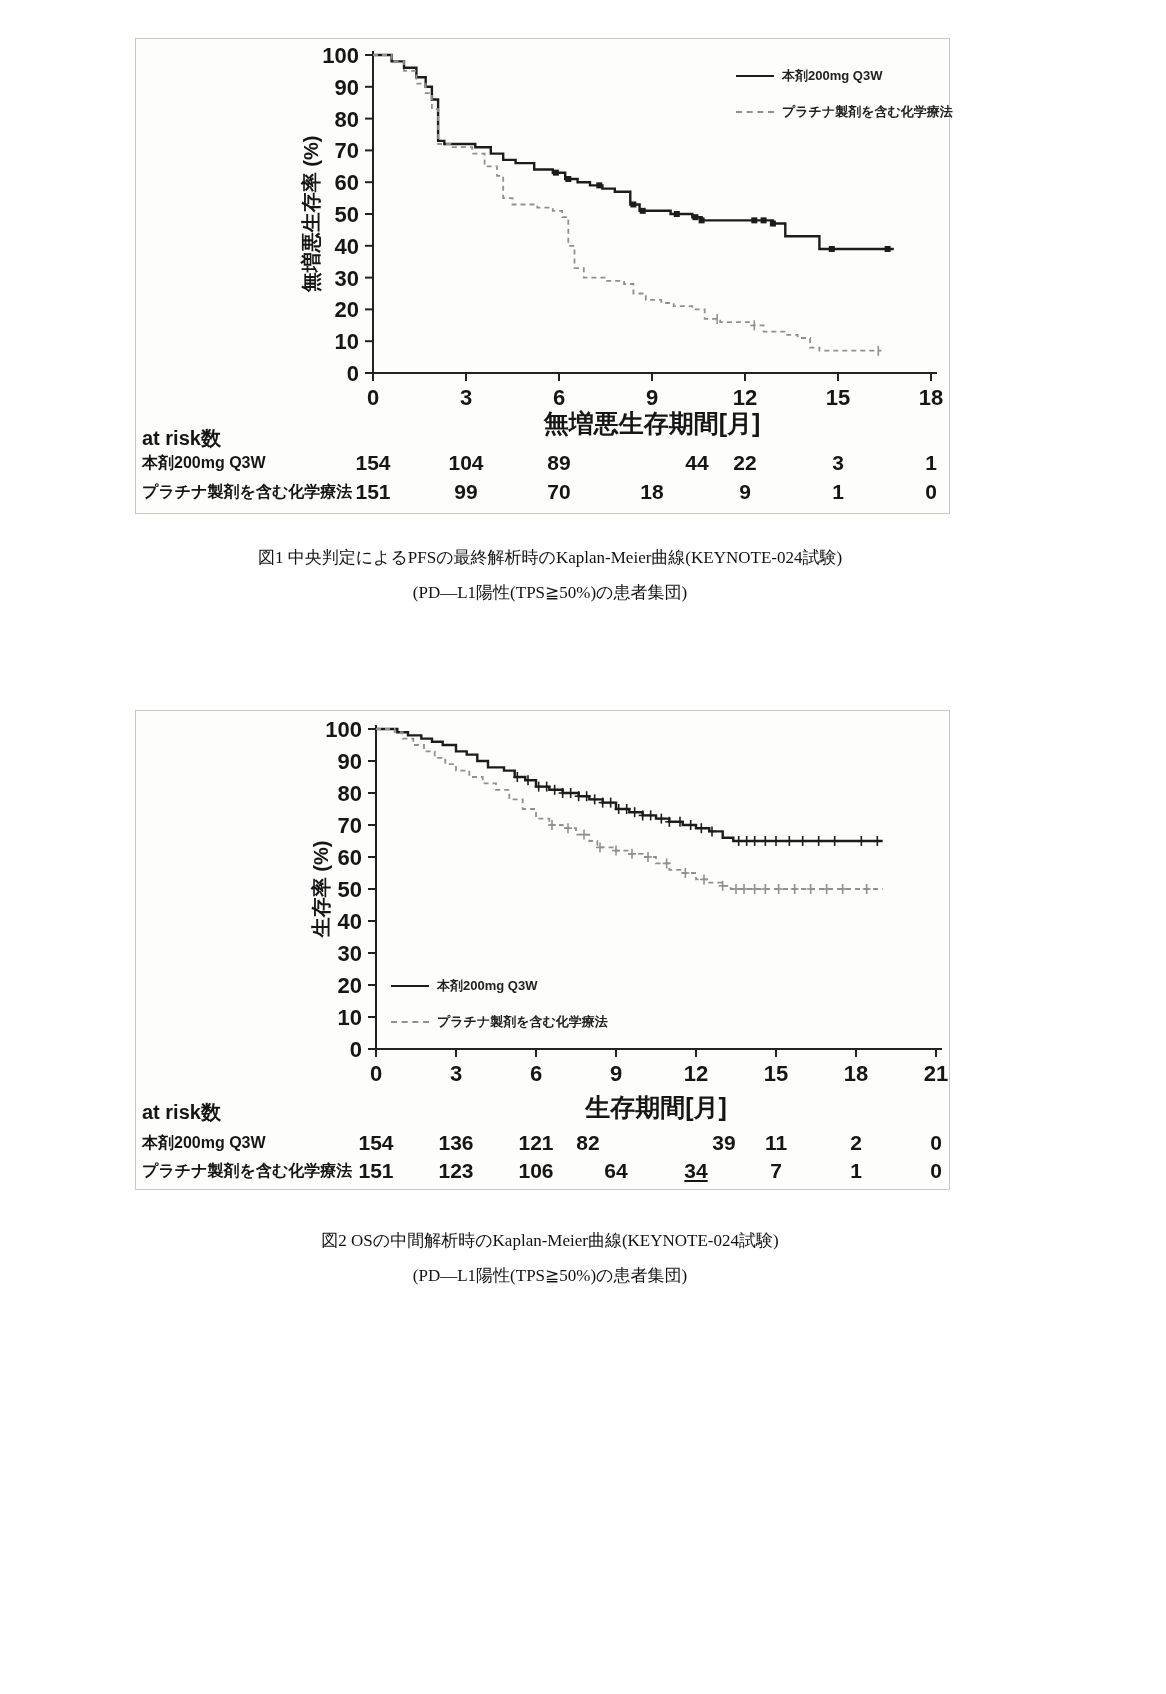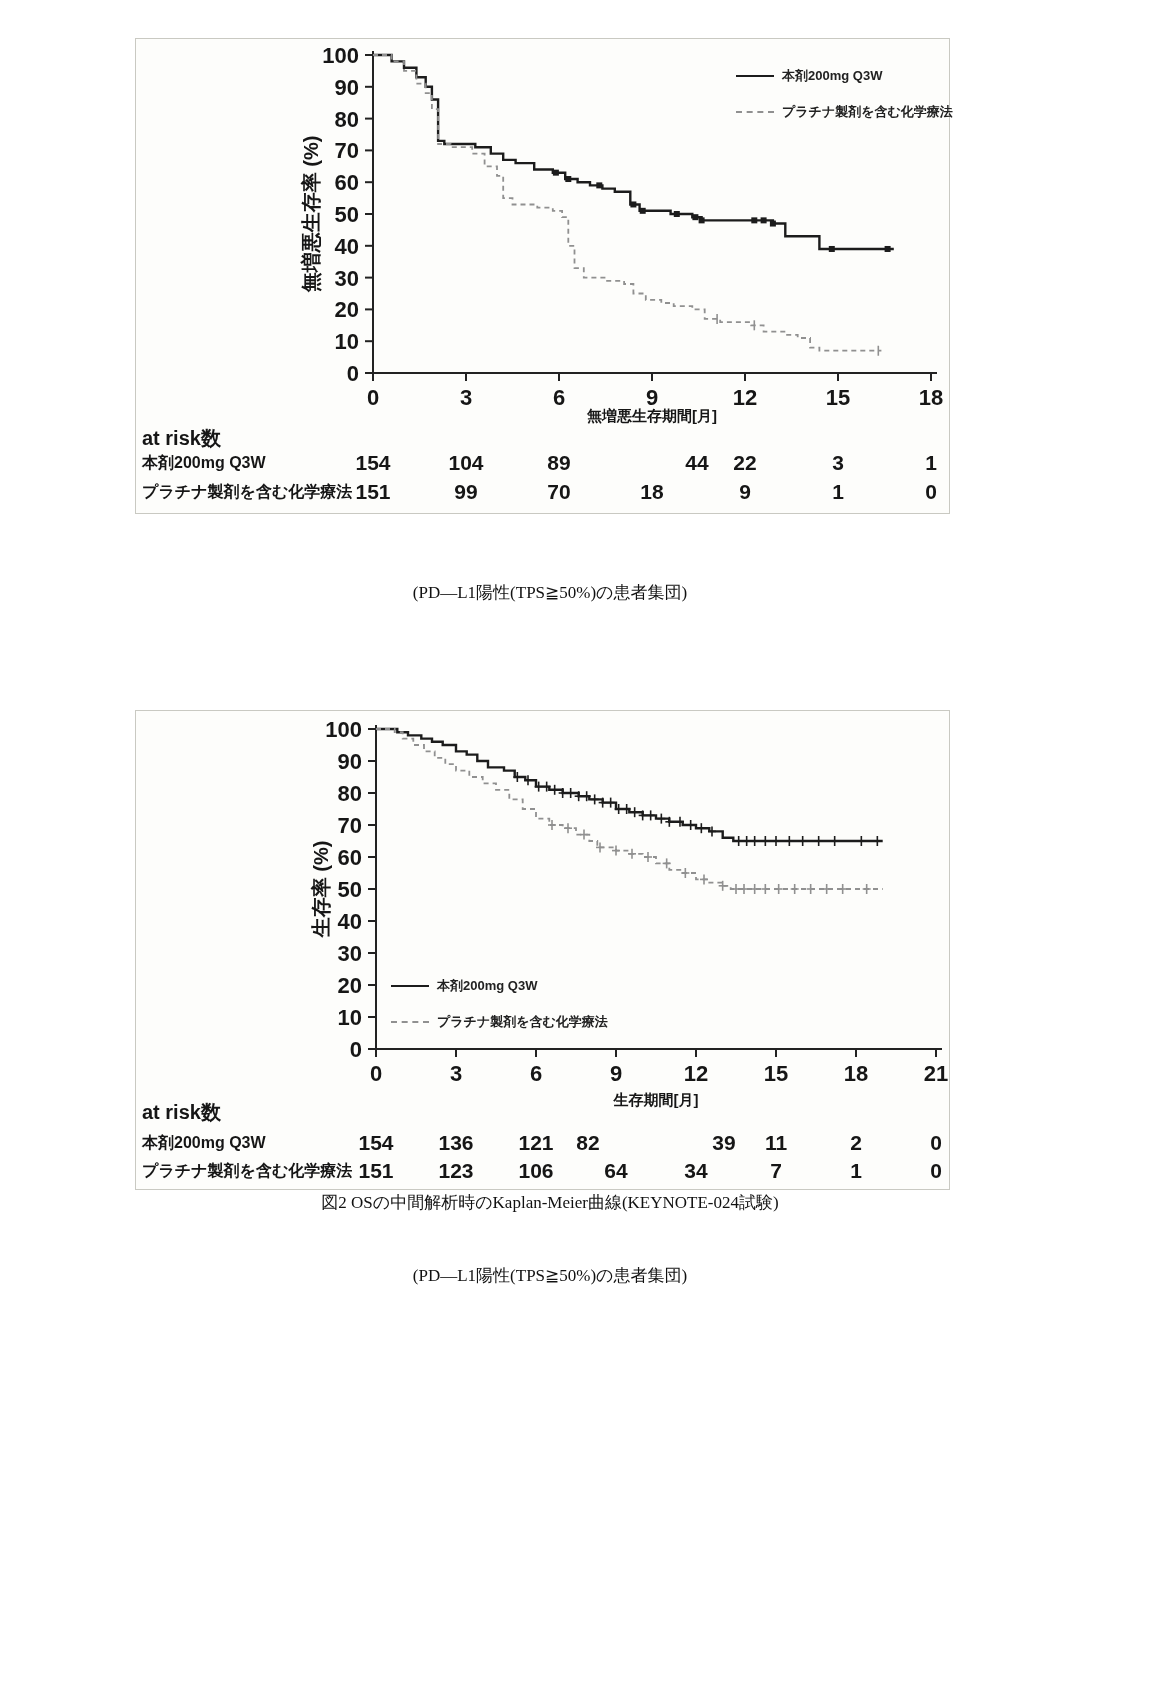--- a/index.html
+++ b/index.html
@@ -4,21 +4,21 @@
 <style>
   *{box-sizing:border-box;margin:0;padding:0}
   html,body{width:1166px;height:1694px}
   body{position:relative;background:#ffffff;overflow:hidden;
        font-family:"Liberation Sans","DejaVu Sans",sans-serif;color:#1a1a1a}
   .page{position:absolute;inset:0}
   .fig{position:absolute;border:1px solid #c9c9c2;background:#fdfdfb}
   .fig svg{position:absolute;left:0;top:0}
   .ylab{position:absolute;transform:translate(-50%,-50%) rotate(-90deg);
         font-weight:bold;font-size:20px;white-space:nowrap;color:#161616}
-  .xlab{position:absolute;text-align:center;font-weight:bold;font-size:15px;color:#161616}
+  .xlab{position:absolute;text-align:center;font-weight:bold;font-size:25px;color:#161616}
   .ar-head{position:absolute;left:6px;font-weight:bold;font-size:20px;color:#161616}
   .ar-row{position:absolute;left:0;width:100%;height:26px}
   .ar-label{position:absolute;left:6px;top:2px;font-weight:bold;font-size:16px;
             white-space:nowrap;color:#161616}
   .ar-num{position:absolute;top:0;transform:translateX(-50%);
           font-weight:bold;font-size:21px;color:#161616}
   .legend{position:absolute}
   .lg-row{display:flex;align-items:center;height:22px;margin-bottom:14px}
   .lg-line{display:inline-block;width:38px;height:0;margin-right:8px}
   .lg-line.solid{border-top:2px solid #1c1c1c}
@@ -123,20 +123,21 @@
     <span class="ar-num" style="left: 237px;">151</span>
         <span class="ar-num" style="left: 330px;">99</span>
         <span class="ar-num" style="left: 423px;">70</span>
         <span class="ar-num" style="left: 516px;">18</span>
         <span class="ar-num" style="left: 609px;">9</span>
         <span class="ar-num" style="left: 702px;">1</span>
         <span class="ar-num" style="left: 795px;">0</span>
       </div>
   </figure>
 
+  <div class="caption" style="top:546px;">図1  中央判定によるPFSの最終解析時のKaplan-Meier曲線(KEYNOTE-024試験)</div>
   <div class="caption" style="top:581px;">(PD—L1陽性(TPS≧50%)の患者集団)</div>
 
   <figure class="fig" id="fig2" style="left:135px;top:710px;width:815px;height:480px;">
     <svg id="svg2" width="815" height="480">
         <line x1="240" y1="14" x2="240" y2="338" stroke="#222" stroke-width="2"></line>
         <line x1="240" y1="338" x2="806" y2="338" stroke="#222" stroke-width="2"></line>
         <line x1="232" y1="338" x2="240" y2="338" stroke="#222" stroke-width="2"></line>
         <text x="226" y="346" text-anchor="end" font-size="22" font-weight="bold" font-family="&quot;Liberation Sans&quot;,&quot;DejaVu Sans&quot;,sans-serif" fill="#161616">0</text>
         <line x1="232" y1="306" x2="240" y2="306" stroke="#222" stroke-width="2"></line>
         <text x="226" y="314" text-anchor="end" font-size="22" font-weight="bold" font-family="&quot;Liberation Sans&quot;,&quot;DejaVu Sans&quot;,sans-serif" fill="#161616">10</text>
@@ -313,23 +314,23 @@
         <span class="ar-num" style="left: 640px;">11</span>
         <span class="ar-num" style="left: 720px;">2</span>
         <span class="ar-num" style="left: 800px;">0</span>
       </div>
     <div class="ar-row" style="top:448px;">
       <span class="ar-label">プラチナ製剤を含む化学療法</span>
     <span class="ar-num" style="left: 240px;">151</span>
         <span class="ar-num" style="left: 320px; text-align: center;">123</span>
         <span class="ar-num" style="left: 400px;">106</span>
         <span class="ar-num" style="left: 480px;">64</span>
-        <span class="ar-num" style="left: 560px;">34</span>
+        <span class="ar-num" style="left: 560px; text-decoration: underline;">34</span>
         <span class="ar-num" style="left: 640px;">7</span>
         <span class="ar-num" style="left: 720px;">1</span>
         <span class="ar-num" style="left: 800px;">0</span>
       </div>
   </figure>
 
-  <div class="caption" style="top:1191px;">図2  OSの中間解析時のKaplan-Meier曲線(KEYNOTE-024試験)</div>
+  <div class="caption" style="top:1229px;">図2  OSの中間解析時のKaplan-Meier曲線(KEYNOTE-024試験)</div>
   <div class="caption" style="top:1264px;">(PD—L1陽性(TPS≧50%)の患者集団)</div>
 
 </div>
 
 </body></html>

